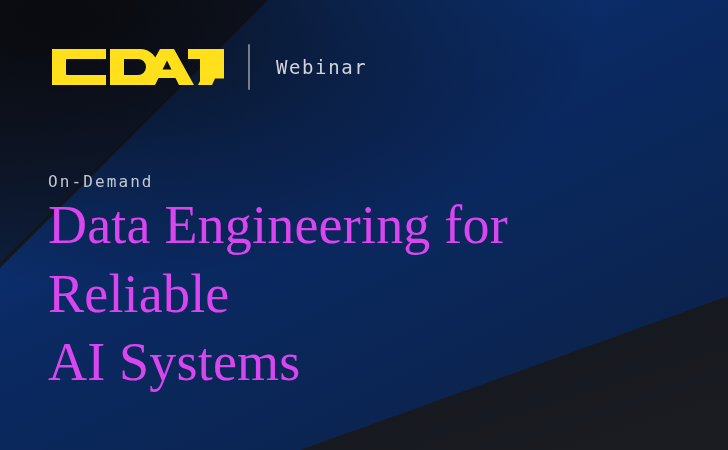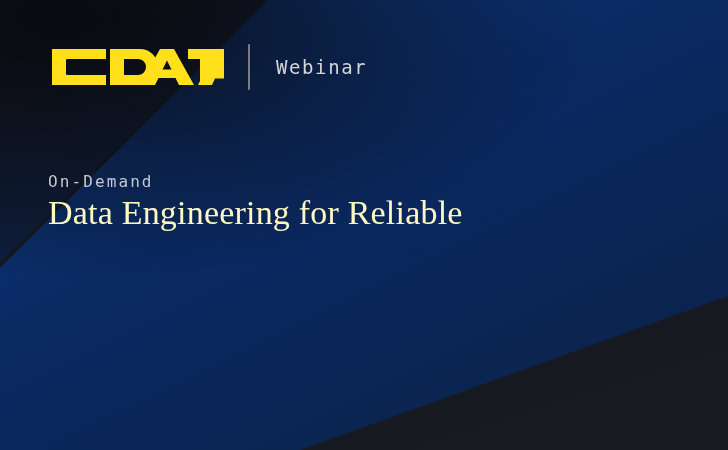--- a/index.html
+++ b/index.html
@@ -83,24 +83,24 @@
   .eyebrow {
     font-family:"DejaVu Sans Mono", monospace;
     font-size:16px;
     letter-spacing:2.1px;
     color:#c3c9d4;
     white-space:nowrap;
   }
 
   .title {
     font-family:"Liberation Serif", "DejaVu Serif", serif;
-    font-size:34px;
+    font-size:54px;
     line-height:1.27;
     font-weight:400;
-    color:#fef9c3;
+    color:#d946ef;
     letter-spacing:.2px;
     max-width:600px;
   }
 </style>
 </head>
 <body>
 
 <div class="card">
 
   <div class="bg-base"></div>
@@ -201,16 +201,17 @@
 
     <div class="header-kicker">Webinar</div>
   </div>
 
   <div class="content">
     <div class="eyebrow">On-Demand</div>
 
     <div class="title">
       <span>Data Engineering for Reliable</span>
       <br>
+      <span>AI Systems</span>
     </div>
   </div>
 
 </div>
 
 </body></html>

